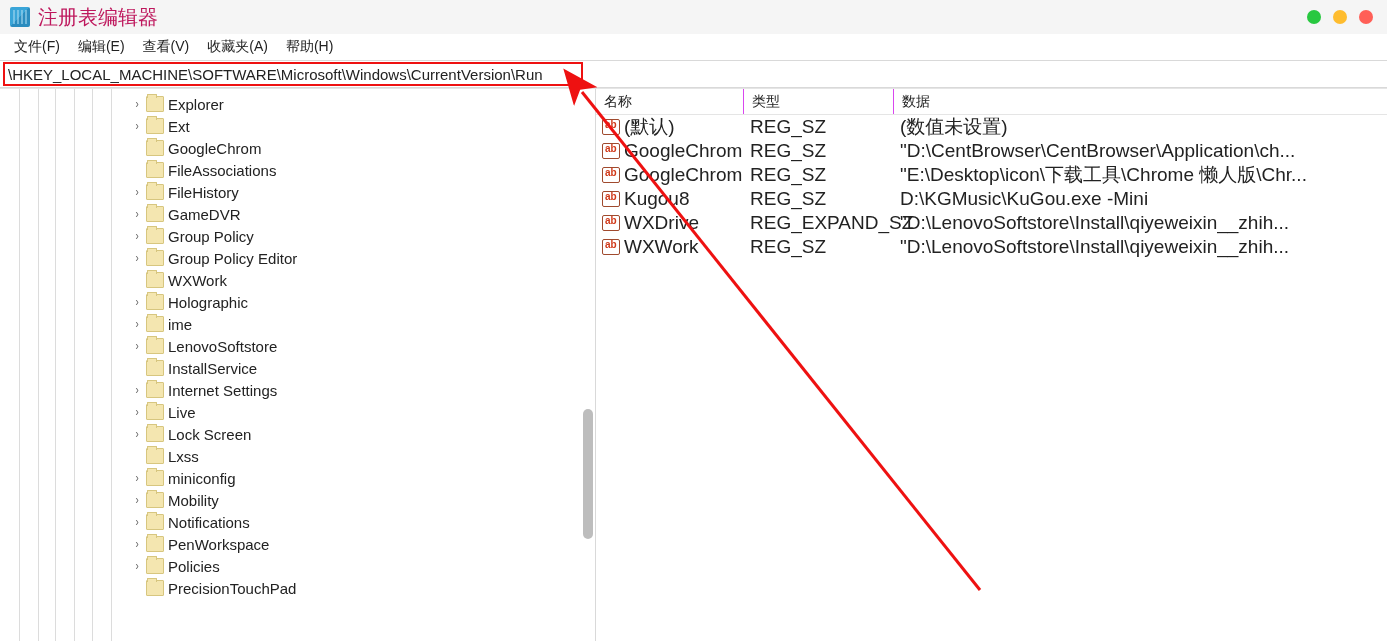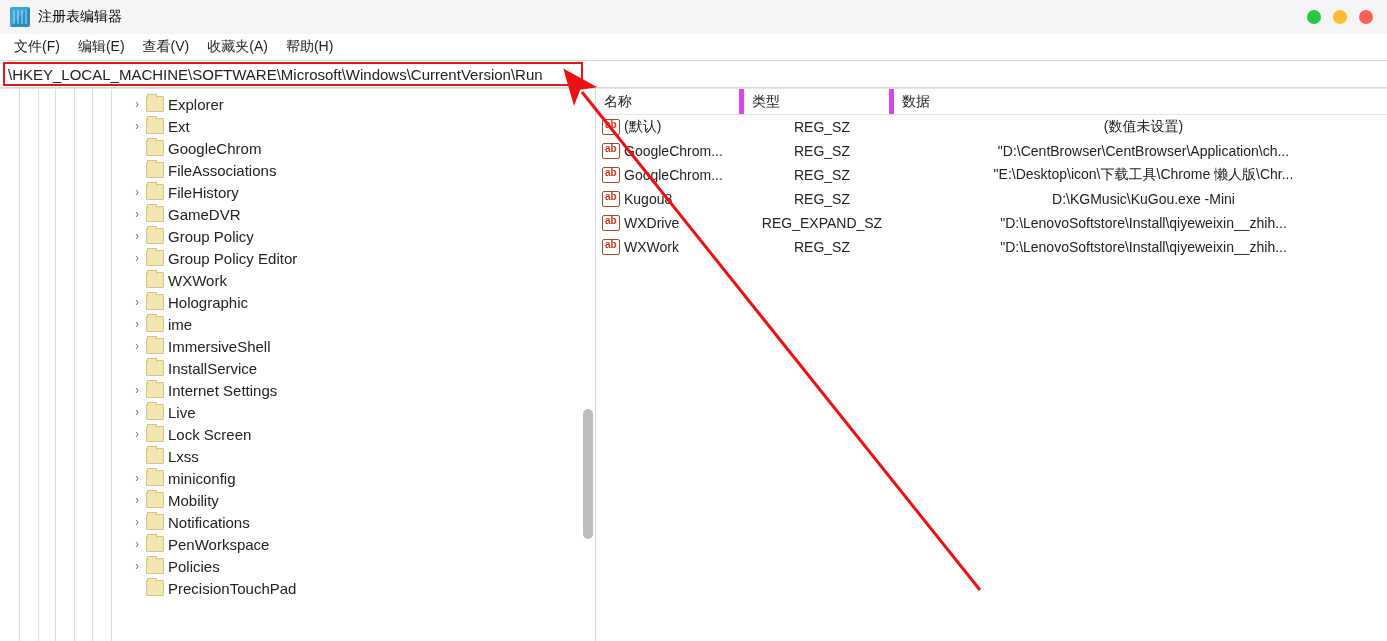--- a/index.html
+++ b/index.html
@@ -1,21 +1,21 @@
 <!DOCTYPE html>
 <html><head>
 <meta charset="utf-8">
 <style>
   * { box-sizing: border-box; margin: 0; padding: 0; }
   html, body { width: 1387px; height: 641px; font-family: "Segoe UI", "Microsoft YaHei", sans-serif; font-size: 14px; color: #222; background: #fff; overflow: hidden; }
 
   .titlebar { height: 34px; display: flex; align-items: center; padding: 0 10px; background: #f5f5f5; position: relative; }
   .titlebar .app-icon { width: 20px; height: 20px; margin-right: 8px; background: linear-gradient(135deg, #3aa5d8 0%, #3aa5d8 50%, #2b8cbf 50%, #2b8cbf 100%); border-radius: 2px; position: relative; }
   .titlebar .app-icon::before { content:""; position:absolute; inset:3px; background: repeating-linear-gradient(90deg, #9fd6ef 0 2px, transparent 2px 4px); opacity:.6; }
-  .titlebar .title { font-size: 14px; color: #000000; }
+  .titlebar .title { font-size: 20px; color: #be185d; }
   .traffic { position: absolute; right: 14px; top: 10px; display: flex; gap: 12px; }
   .traffic .dot { width: 14px; height: 14px; border-radius: 50%; }
   .dot.green { background:#28c840; }
   .dot.yellow { background:#febc2e; }
   .dot.red { background:#ff5f57; }
 
   .menubar { height: 26px; display:flex; align-items:center; padding: 0 10px; gap: 10px; font-size:14px; color:#222; }
   .menubar .mitem { padding: 2px 4px; cursor: default; }
 
   .addressbar-wrap { border-top:1px solid #d9d9d9; border-bottom:1px solid #d9d9d9; background:#fff; position:relative; height:28px; }
@@ -36,27 +36,27 @@
 
   .tree-scroll-thumb { position:absolute; right:2px; top:320px; width:10px; height:130px; background:#bdbdbd; border-radius:5px; }
 
   
   .guides { position:absolute; left:0; top:0; bottom:0; width:130px; pointer-events:none; }
   .gline { position:absolute; top:0; bottom:0; width:1px; background:#dcdcdc; }
 
   
   .values-panel { flex:1; display:flex; flex-direction:column; overflow:hidden; }
   .cols { height:26px; display:flex; align-items:center; font-size:14px; color:#222; border-bottom:1px solid #e5e5e5; }
-  .col { padding-left:8px; border-right:5px solid #d946ef; height:100%; display:flex; align-items:center; }
+  .col { padding-left:8px; border-right:1px solid #d946ef; height:100%; display:flex; align-items:center; }
   .col.name { width:148px; }
   .col.type { width:150px; }
   .col.data { flex:1; border-right:none; }
 
   .vrows { flex:1; overflow:hidden; }
-  .vrow { height:24px; display:flex; align-items:center; font-size:14px;text-align:center; }
+  .vrow { height:24px; display:flex; align-items:center; font-size:19px; }
   .vrow .vname { width:148px; padding-left:6px; display:flex; align-items:center; gap:4px; white-space:nowrap; overflow:hidden; }
   .vrow .vtype { width:150px; padding-left:6px; }
   .vrow .vdata { flex:1; padding-left:6px; white-space:nowrap; overflow:hidden; text-overflow:ellipsis; }
 
   .reg-icon { width:18px; height:16px; flex-shrink:0; display:inline-block; border:1px solid #a04a2e; border-radius:2px; background:#fff; position:relative; }
   .reg-icon::after { content:"ab"; position:absolute; left:2px; top:-1px; font-size:10px; font-weight:bold; color:#d13a1a; font-family: Arial, sans-serif; }
 
   
   .arrow-svg { position:absolute; left:0; top:0; width:1387px; height:641px; pointer-events:none; z-index:20; }
 
@@ -150,21 +150,21 @@
           <span class="tree-label">Holographic</span>
         </div>
         <div class="tree-row">
           <span class="chev" style="transform: scaleX(0.8);">›</span>
           <span class="fico"></span>
           <span class="tree-label">ime</span>
         </div>
         <div class="tree-row">
           <span class="chev" style="transform: scaleX(0.8);">›</span>
           <span class="fico"></span>
-          <span class="tree-label">ImmersiveShell</span>
+          <span class="tree-label">LenovoSoftstore</span>
         </div>
         <div class="tree-row">
           <span class="chev blank" style="transform: scaleX(0.8);">›</span>
           <span class="fico"></span>
           <span class="tree-label">InstallService</span>
         </div>
         <div class="tree-row">
           <span class="chev" style="transform: scaleX(0.8);">›</span>
           <span class="fico"></span>
           <span class="tree-label">Internet Settings</span>

